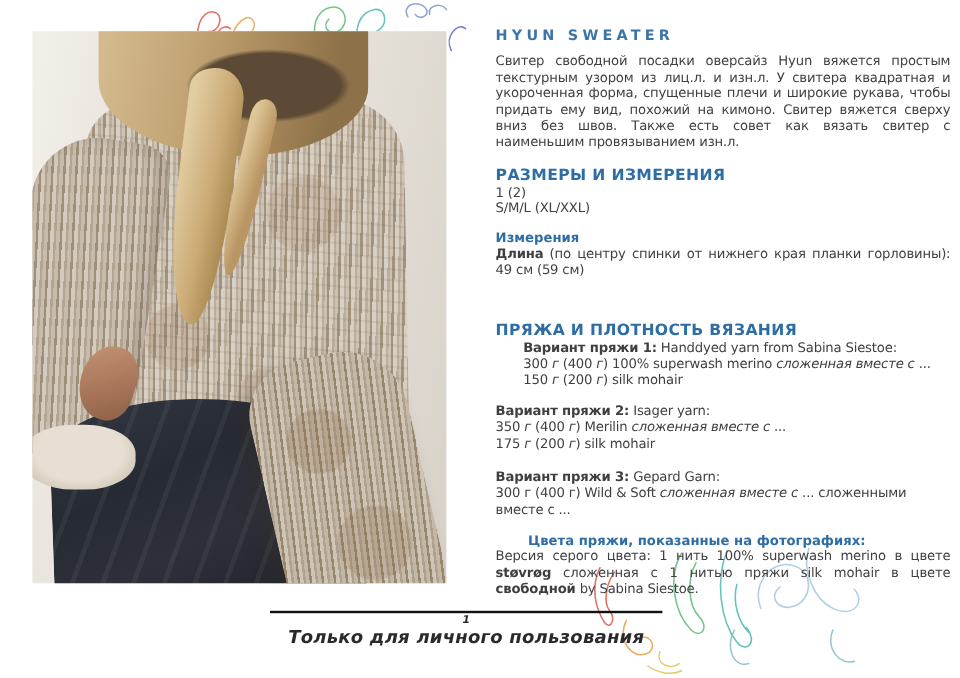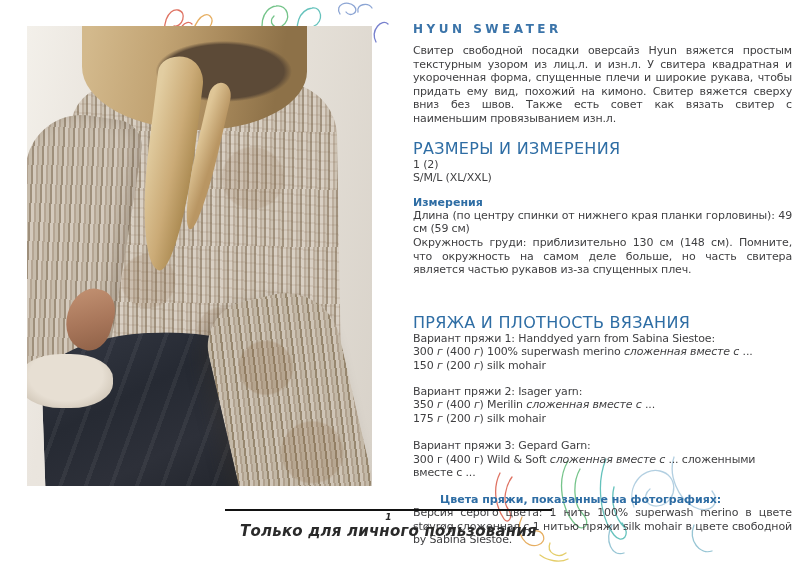--- a/index.html
+++ b/index.html
@@ -82,33 +82,33 @@
     background: linear-gradient(95deg, #dfc697 15%, #b99663 70%);
   }
 
   
   .col { position: absolute; left: 413px; top: 22px; width: 379px; z-index: 2; }
   .col h1 {
     margin: 0 0 8px; font-size: 12px; font-weight: 700; letter-spacing: 3.5px;
     color: #3b74a9;
   }
   .col h2 {
-    margin: 13px 0 0; font-size: 16px; font-weight: 400; letter-spacing: .3px;
+    margin: 13px 0 0; font-size: 13px; font-weight: 700; letter-spacing: .3px;
     color: #2e6da4;
   }
   .col h3 {
     margin: 11px 0 0; font-size: 11px; font-weight: 700; color: #2e6da4;
   }
   .col p { margin: 0; font-size: 11px; line-height: 13.6px; letter-spacing: -0.15px; }
   .jtf { text-align: justify; }
-  .b { font-weight: 400; }
+  .b { font-weight: 700; }
   .i { font-style: italic; }
   .mt-yarn   { margin-top: 36px !important; }
   .variant   { margin-top: 12px; }
-  .variant:first-of-type { margin-top: 0; }
+  .variant:first-of-type { margin-top: 0; margin-left: 23px; }
   .variant-3 { margin-top: 14px; }
   .mt-colors { margin-top: 13px !important; padding-left: 27px; }
 
   
   .footer { position: absolute; left: 225px; top: 509px; width: 327px; text-align: center; z-index: 2; }
   .rule { height: 2px; background: #121212; }
   .pagenum { margin-top: 1px; font-size: 9px; font-style: italic; font-weight: 700; color: #2a2a2a; }
   .note { font-size: 15px; font-style: italic; font-weight: 700; letter-spacing: .2px; color: #2a2a2a; }
 </style>
 </head>
@@ -149,21 +149,20 @@
 <div class="col">
   <h1>HYUN SWEATER</h1>
   <p class="jtf">Свитер свободной посадки оверсайз Hyun вяжется простым текстурным узором из лиц.л. и изн.л. У свитера квадратная и укороченная форма, спущенные плечи и широкие рукава, чтобы придать ему вид, похожий на кимоно. Свитер вяжется сверху вниз без швов. Также есть совет как вязать свитер с наименьшим провязыванием изн.л.</p>
 
   <h2>РАЗМЕРЫ И ИЗМЕРЕНИЯ</h2>
   <p>1 (2)</p>
   <p>S/M/L (XL/XXL)</p>
 
   <h3>Измерения</h3>
   <p class="jtf"><span class="b">Длина</span><span> (по центру спинки от нижнего края планки горловины): 49 см (59 см)</span></p>
-  <p class="jtf"><span class="b">Окружность груди</span><span>: приблизительно 130 см (148 см). Помните, что окружность на самом деле больше, но часть свитера является частью рукавов из-за спущенных плеч.</span></p>
 
   <h2 class="mt-yarn">ПРЯЖА И ПЛОТНОСТЬ ВЯЗАНИЯ</h2>
 
   <div class="variant">
     <p><span class="b">Вариант пряжи 1:</span><span> Handdyed yarn from Sabina Siestoe:</span></p>
     <p><span>300 </span><span class="i">г</span><span> (400 </span><span class="i">г</span><span>) 100% superwash merino </span><span class="i">сложенная вместе с</span><span> ...</span></p>
     <p><span>150 </span><span class="i">г</span><span> (200 </span><span class="i">г</span><span>) silk mohair</span></p>
   </div>
 
   <div class="variant">

